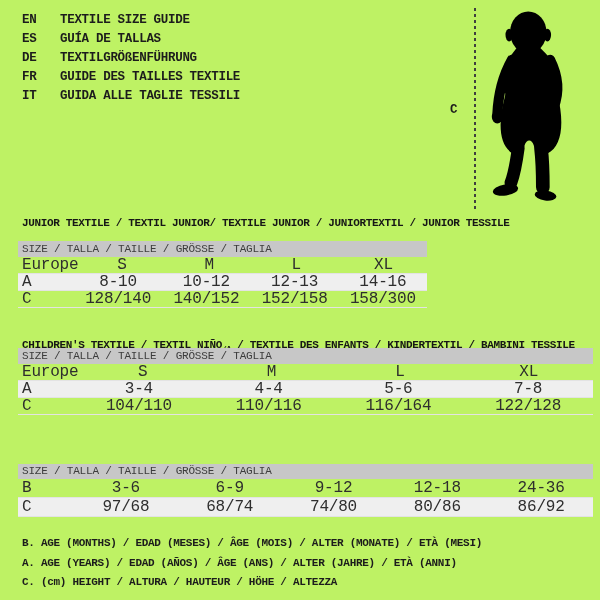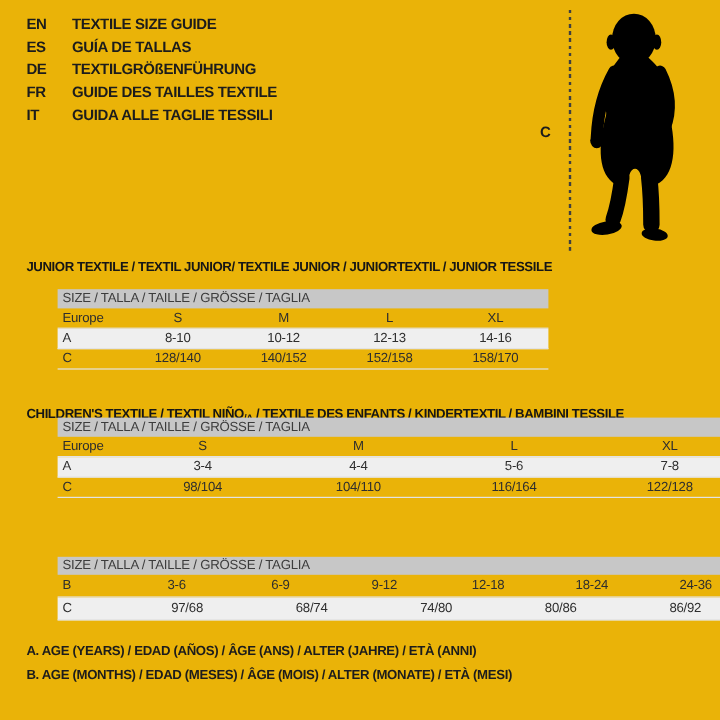--- a/index.html
+++ b/index.html
@@ -1,41 +1,41 @@
 <!DOCTYPE html>
 <html><head>
 <meta charset="utf-8">
 <style>
   html,body{margin:0;padding:0;background:#ffffff;}
   .canvas{
-    position:relative;width:600px;height:600px;background:#eab308;overflow:hidden;
-    font-family:Liberation Sans, sans-serif;color:#222;
+    position:relative;width:600px;height:600px;background:#bef264;overflow:hidden;
+    font-family:Liberation Mono, monospace;color:#222;
   }
   
   .lang-block{position:absolute;left:22px;top:11px;}
   .lang-row{display:flex;line-height:19px;font-size:12.5px;font-weight:bold;letter-spacing:-0.3px;color:#1c1c1c;}
   .lang-code{width:38px;flex:0 0 38px;}
   
   .measure-line{
     position:absolute;left:474px;top:8px;width:2px;height:201px;
     background:repeating-linear-gradient(to bottom,#3f3f3f 0 3px,transparent 3px 6px);
   }
   .measure-label{position:absolute;left:450px;top:103px;font-size:12.5px;font-weight:bold;color:#1c1c1c;}
   .baby-svg{position:absolute;left:490px;top:6px;}
   
   .sec-title{
     position:absolute;left:22px;font-size:11px;font-weight:bold;letter-spacing:-0.35px;
     color:#161616;white-space:nowrap;line-height:18px;
   }
-  .stable{position:absolute;left:18px;margin-left:30px;}
+  .stable{position:absolute;left:18px;}
   .sbar{
     height:16px;line-height:16px;background:#c7c7c7;color:#3c3c3c;
     font-size:11px;letter-spacing:-0.2px;padding-left:4px;
   }
-  .trow{display:flex;height:17px;line-height:17px;font-size:11px;letter-spacing:-0.2px;color:#2e2e2e;border-bottom:1px solid #e3e3e3;box-sizing:border-box;}
+  .trow{display:flex;height:17px;line-height:17px;font-size:16px;letter-spacing:-0.2px;color:#2e2e2e;border-bottom:1px solid #e3e3e3;box-sizing:border-box;}
   .trow.shaded{background:#efefef;}
   .tall .trow{height:19px;line-height:19px;}
   .tlabel{flex:0 0 52px;padding-left:4px;text-align:left;}
   .tcell{flex:1;text-align:center;}
   
   .footnotes{position:absolute;left:22px;top:534px;}
   .fn-row{font-size:11px;font-weight:bold;letter-spacing:-0.3px;line-height:19.5px;color:#1c1c1c;white-space:nowrap;}
   .t2-sub{font-size:8px;vertical-align:sub;}
 </style>
 </head>
@@ -101,21 +101,21 @@
           <span class="tcell">8-10</span>
           <span class="tcell">10-12</span>
           <span class="tcell">12-13</span>
           <span class="tcell">14-16</span>
         </div>
         <div class="trow">
           <span class="tlabel">C</span>
           <span class="tcell">128/140</span>
           <span class="tcell">140/152</span>
           <span class="tcell">152/158</span>
-          <span class="tcell">158/170</span>
+          <span class="tcell">158/300</span>
         </div>
       </div>
   </div>
 
   <div class="sec-title" style="top:321px;margin-top:15px;"><span>CHILDREN'S TEXTILE / TEXTIL NIÑO</span><span class="t2-sub">/A</span><span> / TEXTILE DES ENFANTS / KINDERTEXTIL / BAMBINI TESSILE</span></div>
   <div class="stable" style="top:348px;width:575px;">
     <div class="sbar">SIZE / TALLA / TAILLE / GRÖSSE / TAGLIA</div>
     <div>
         <div class="trow">
           <span class="tlabel">Europe</span>
@@ -126,49 +126,49 @@
         </div>
         <div class="trow shaded">
           <span class="tlabel">A</span>
           <span class="tcell">3-4</span>
           <span class="tcell">4-4</span>
           <span class="tcell">5-6</span>
           <span class="tcell">7-8</span>
         </div>
         <div class="trow">
           <span class="tlabel">C</span>
-          <span class="tcell">98/104</span>
           <span class="tcell">104/110</span>
+          <span class="tcell">110/116</span>
           <span class="tcell">116/164</span>
           <span class="tcell">122/128</span>
         </div>
       </div>
   </div>
 
   <div class="stable tall" style="top:464px;width:575px;">
     <div class="sbar" style="height:15px;line-height:15px;">SIZE / TALLA / TAILLE / GRÖSSE / TAGLIA</div>
     <div>
         <div class="trow">
           <span class="tlabel">B</span>
           <span class="tcell">3-6</span>
           <span class="tcell">6-9</span>
           <span class="tcell">9-12</span>
           <span class="tcell">12-18</span>
-          <span class="tcell">18-24</span>
           <span class="tcell">24-36</span>
         </div>
         <div class="trow shaded">
           <span class="tlabel">C</span>
           <span class="tcell">97/68</span>
           <span class="tcell">68/74</span>
           <span class="tcell">74/80</span>
           <span class="tcell">80/86</span>
           <span class="tcell">86/92</span>
         </div>
       </div>
   </div>
 
   <div class="footnotes">
+    <div class="fn-row">B. AGE (MONTHS) / EDAD (MESES) / ÂGE (MOIS) / ALTER (MONATE) / ETÀ (MESI)</div>
     <div class="fn-row">A. AGE (YEARS) / EDAD (AÑOS) / ÂGE (ANS) / ALTER (JAHRE) / ETÀ (ANNI)</div>
-    <div class="fn-row">B. AGE (MONTHS) / EDAD (MESES) / ÂGE (MOIS) / ALTER (MONATE) / ETÀ (MESI)</div>
+    <div class="fn-row">C. (cm) HEIGHT / ALTURA / HAUTEUR / HÖHE / ALTEZZA</div>
   </div>
 
 </div>
 
 </body></html>

